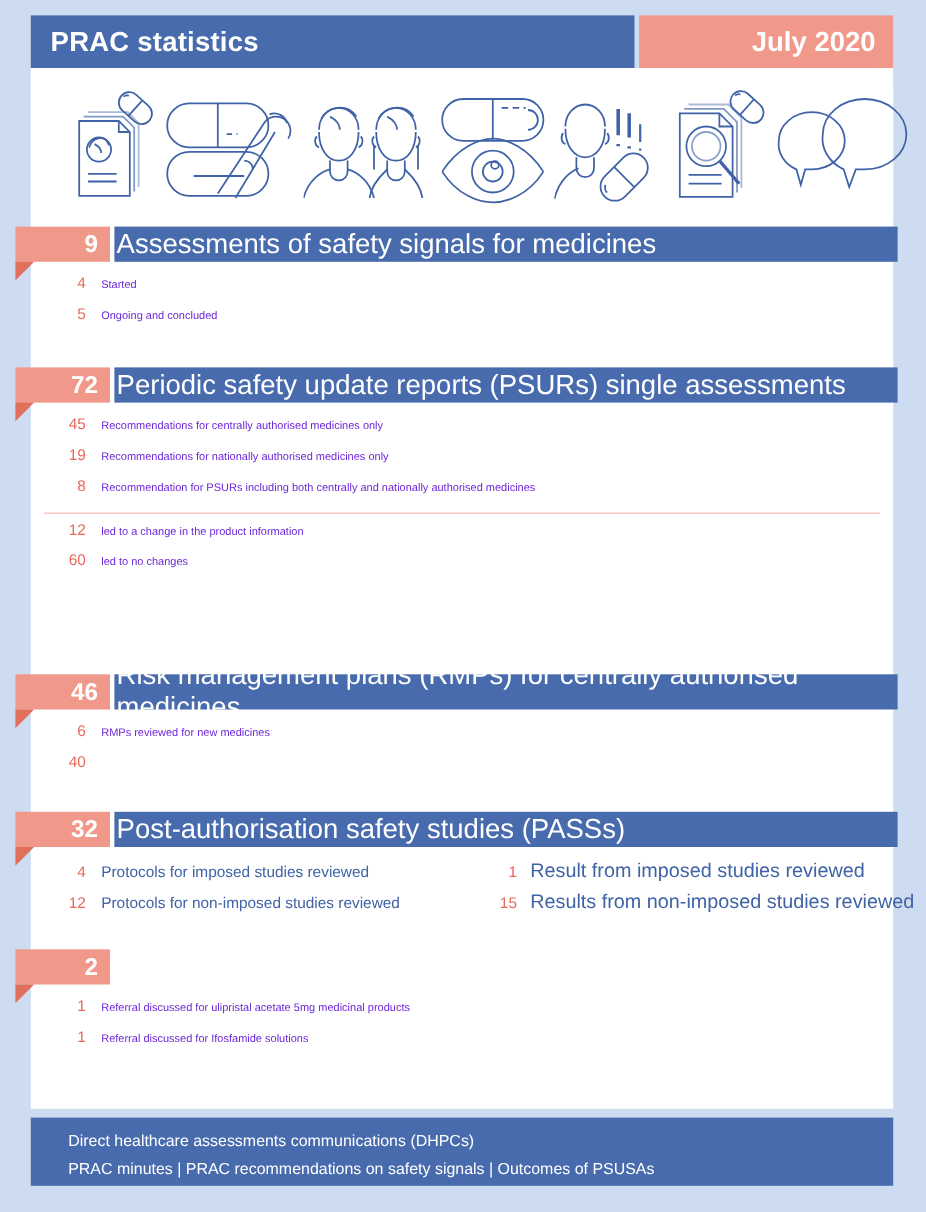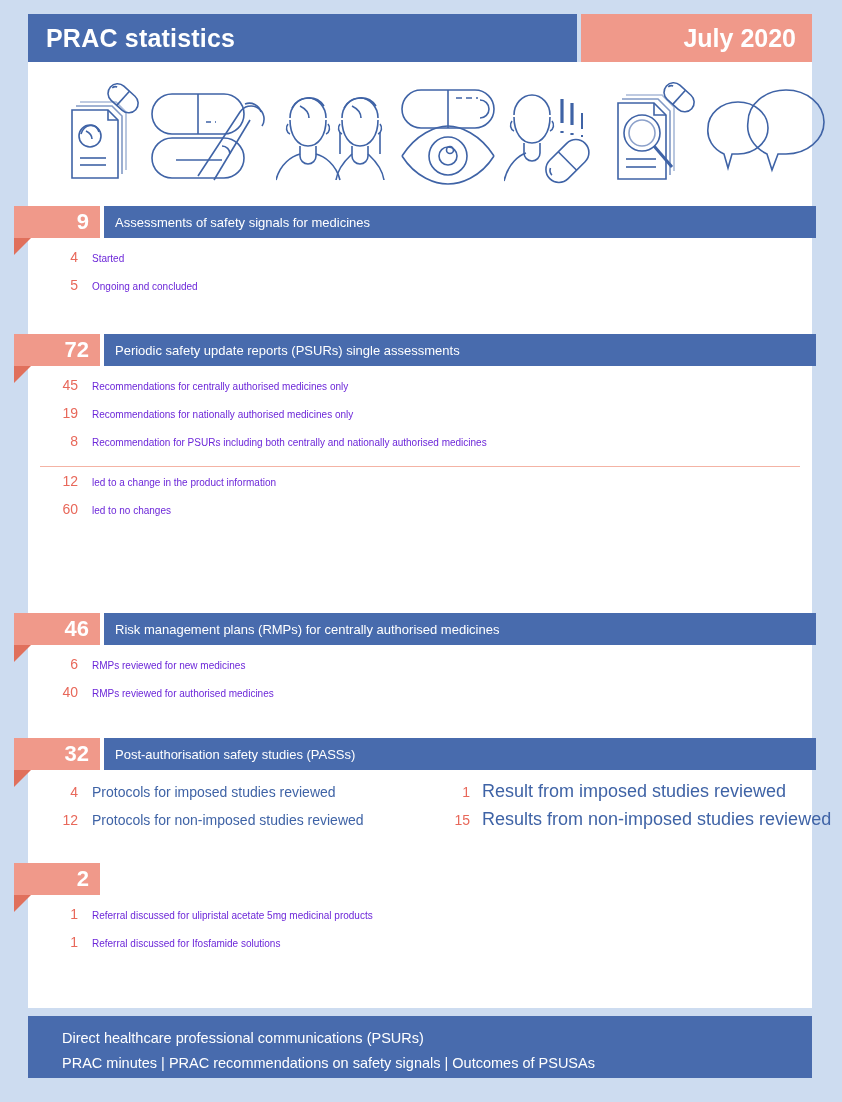--- a/index.html
+++ b/index.html
@@ -133,24 +133,24 @@
     border-left: 17px solid #e0705c;
   }
   .sec-title {
     position: absolute;
     left: 104px;
     top: 0;
     right: 26px;
     height: 32px;
     background: #486bad;
     color: #ffffff;
-    font-size: 13px;
+    font-size: 25px;
     display: flex;
     align-items: center;
-    padding-left: 11px;
+    padding-left: 2px;
     box-sizing: border-box;
   }
 
   .rows {
     padding-top: 11px;
   }
   .row {
     display: flex;
     align-items: baseline;
     height: 28px;
@@ -427,21 +427,20 @@
       <div class="badge-fold"></div>
       <div class="sec-title">Risk management plans (RMPs) for centrally authorised medicines</div>
     </div>
     <div class="rows">
       <div class="row">
         <span class="row-num">6</span>
         <span class="row-label">RMPs reviewed for new medicines</span>
       </div>
       <div class="row">
         <span class="row-num">40</span>
-        <span class="row-label">RMPs reviewed for authorised medicines</span>
       </div>
     </div>
   </div>
 
   <div class="section" style="top:738px;">
     <div class="sec-headrow">
       <div class="badge">32</div>
       <div class="badge-fold"></div>
       <div class="sec-title">Post-authorisation safety studies (PASSs)</div>
     </div>
@@ -472,17 +471,17 @@
         <span class="row-label">Referral discussed for ulipristal acetate 5mg medicinal products</span>
       </div>
       <div class="row">
         <span class="row-num">1</span>
         <span class="row-label">Referral discussed for Ifosfamide solutions</span>
       </div>
     </div>
   </div>
 
   <div class="footer">
-    <div class="footer-line">Direct healthcare professional communications (PSURs)</div>
+    <div class="footer-line">Direct healthcare assessments communications (DHPCs)</div>
     <div class="footer-line">PRAC minutes | PRAC recommendations on safety signals | Outcomes of PSUSAs</div>
   </div>
 
 </div>
 
 </body></html>

